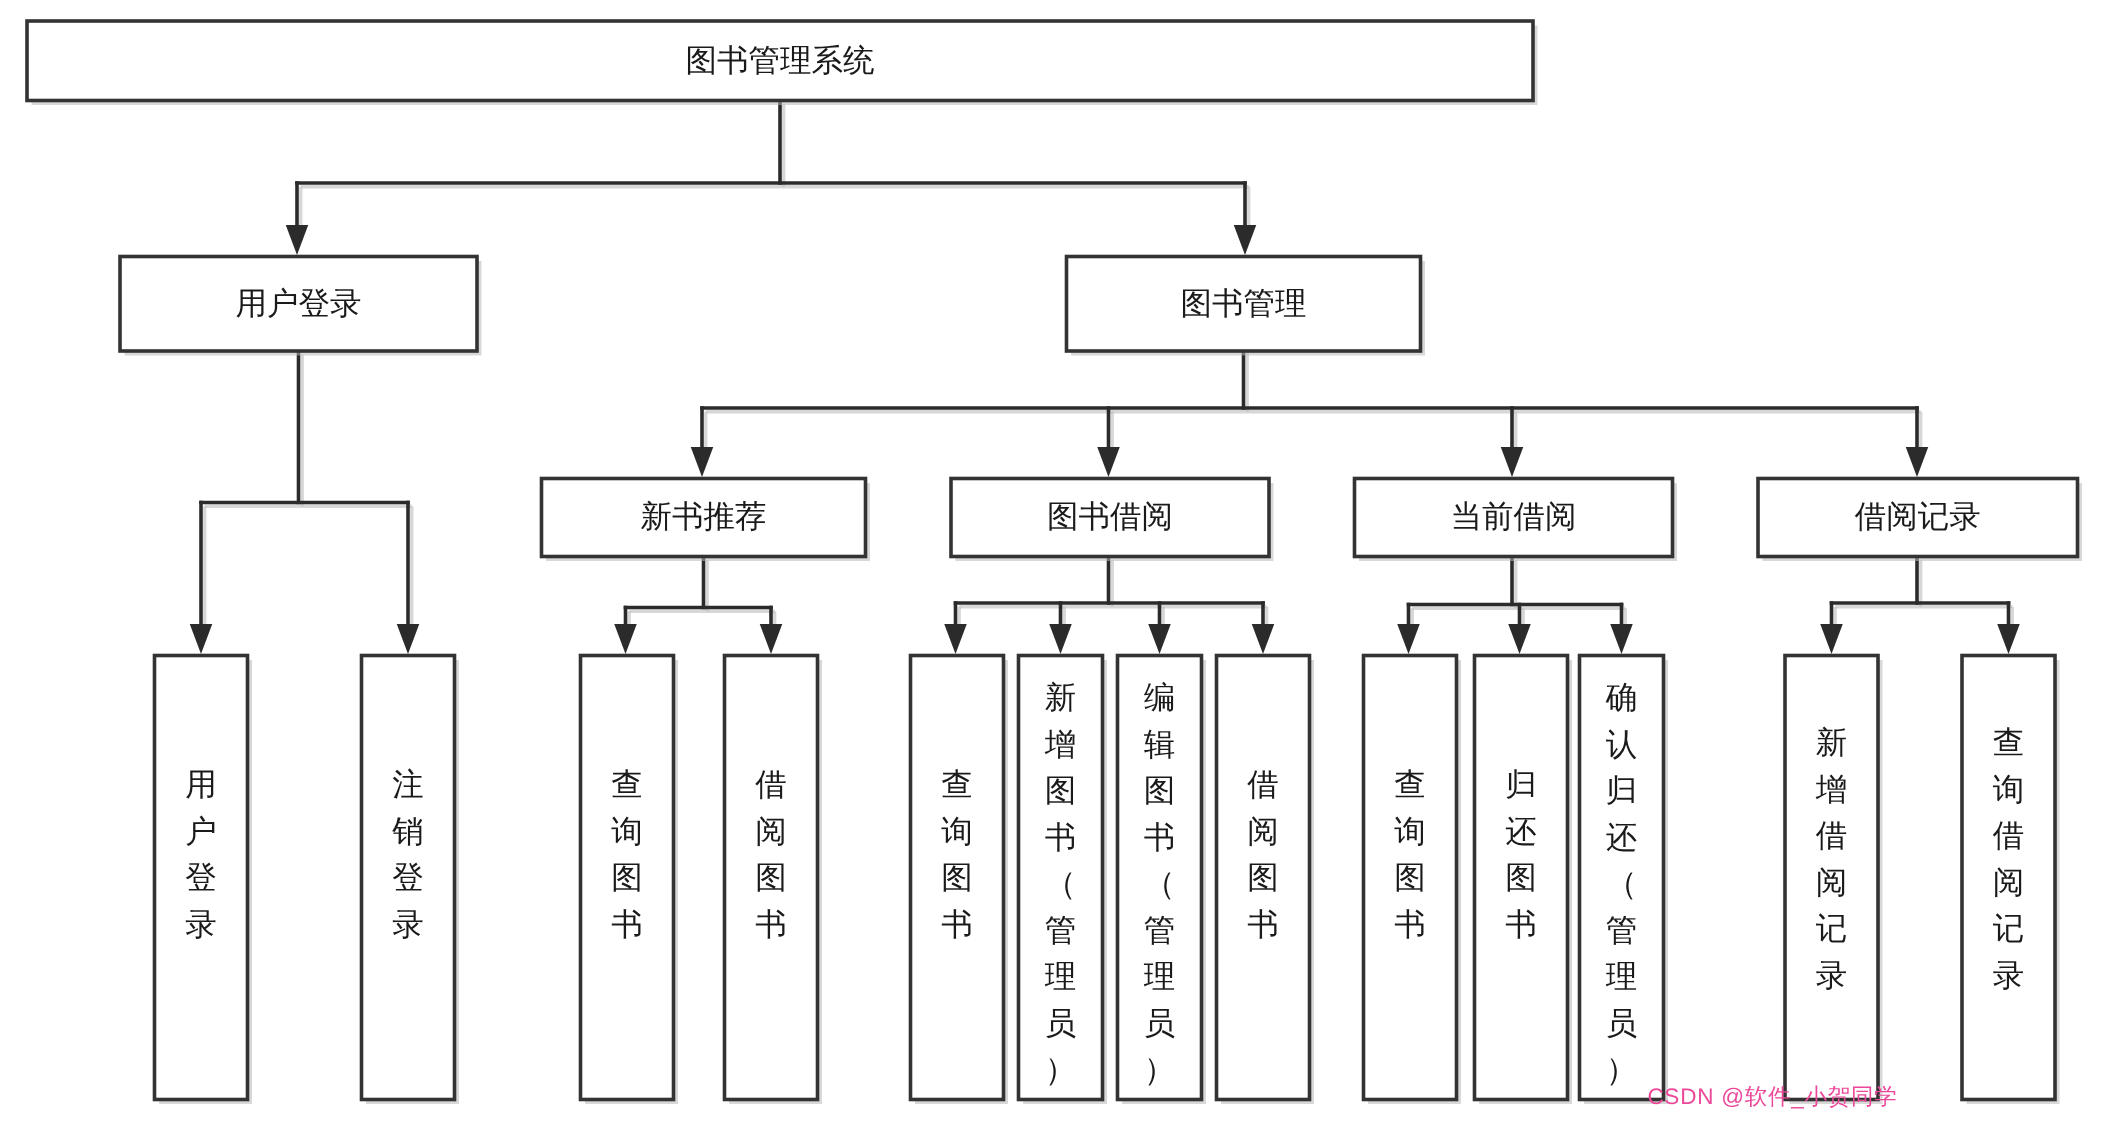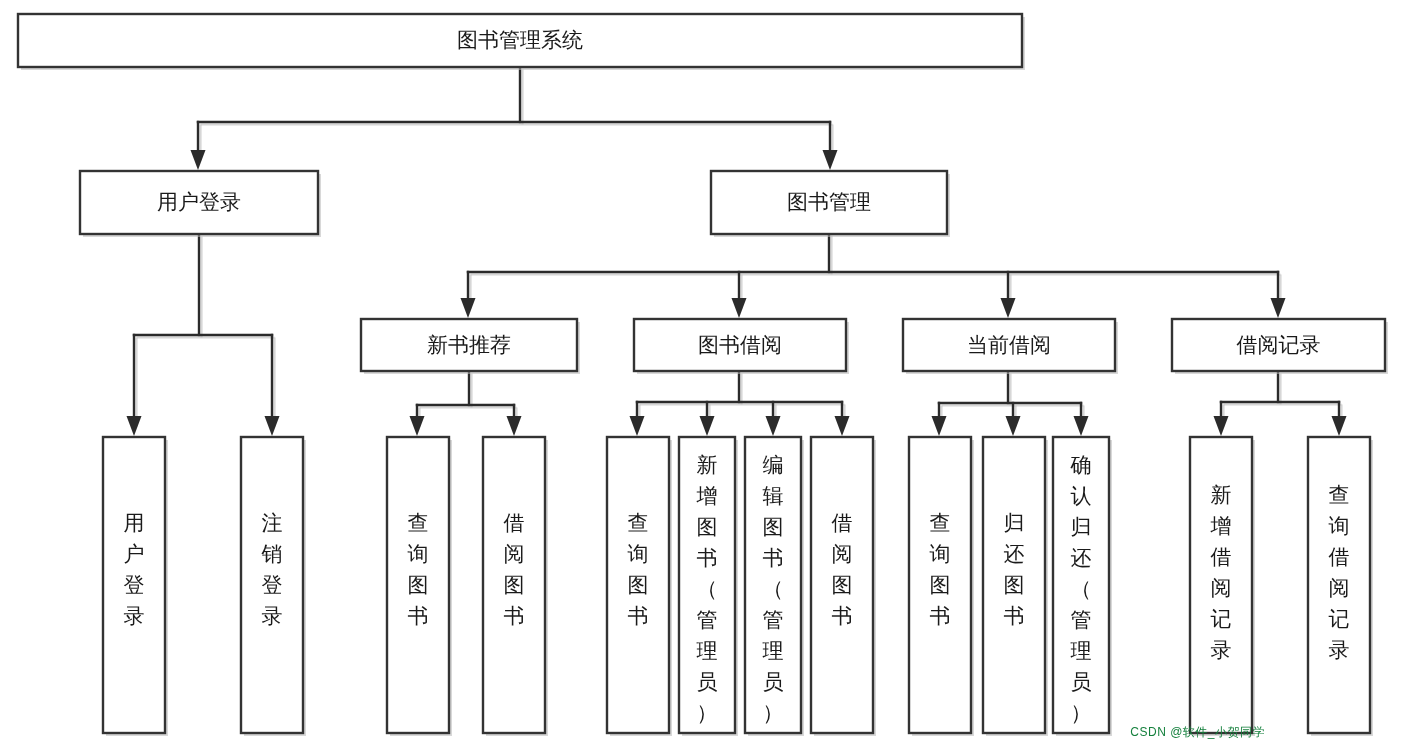--- a/index.html
+++ b/index.html
@@ -63,22 +63,22 @@
     font-family: "Liberation Sans", "DejaVu Sans", sans-serif;
     font-size: 21px;
     fill: #1a1a1a;
     text-anchor: middle;
   }
   .watermark {
     position: absolute;
     right: 14px;
     bottom: 6px;
     font-family: "Liberation Sans", "DejaVu Sans", sans-serif;
-    font-size: 12px;
-    color: #15803d;
+    font-size: 15px;
+    color: #ec4899;
     letter-spacing: 0.5px;
     white-space: nowrap;
     user-select: none;
   }
 </style>
 </head>
 <body>
 
 <div id="diagram-root">
   <svg class="diagram" viewBox="0 0 1405 747" xmlns="http://www.w3.org/2000/svg">

